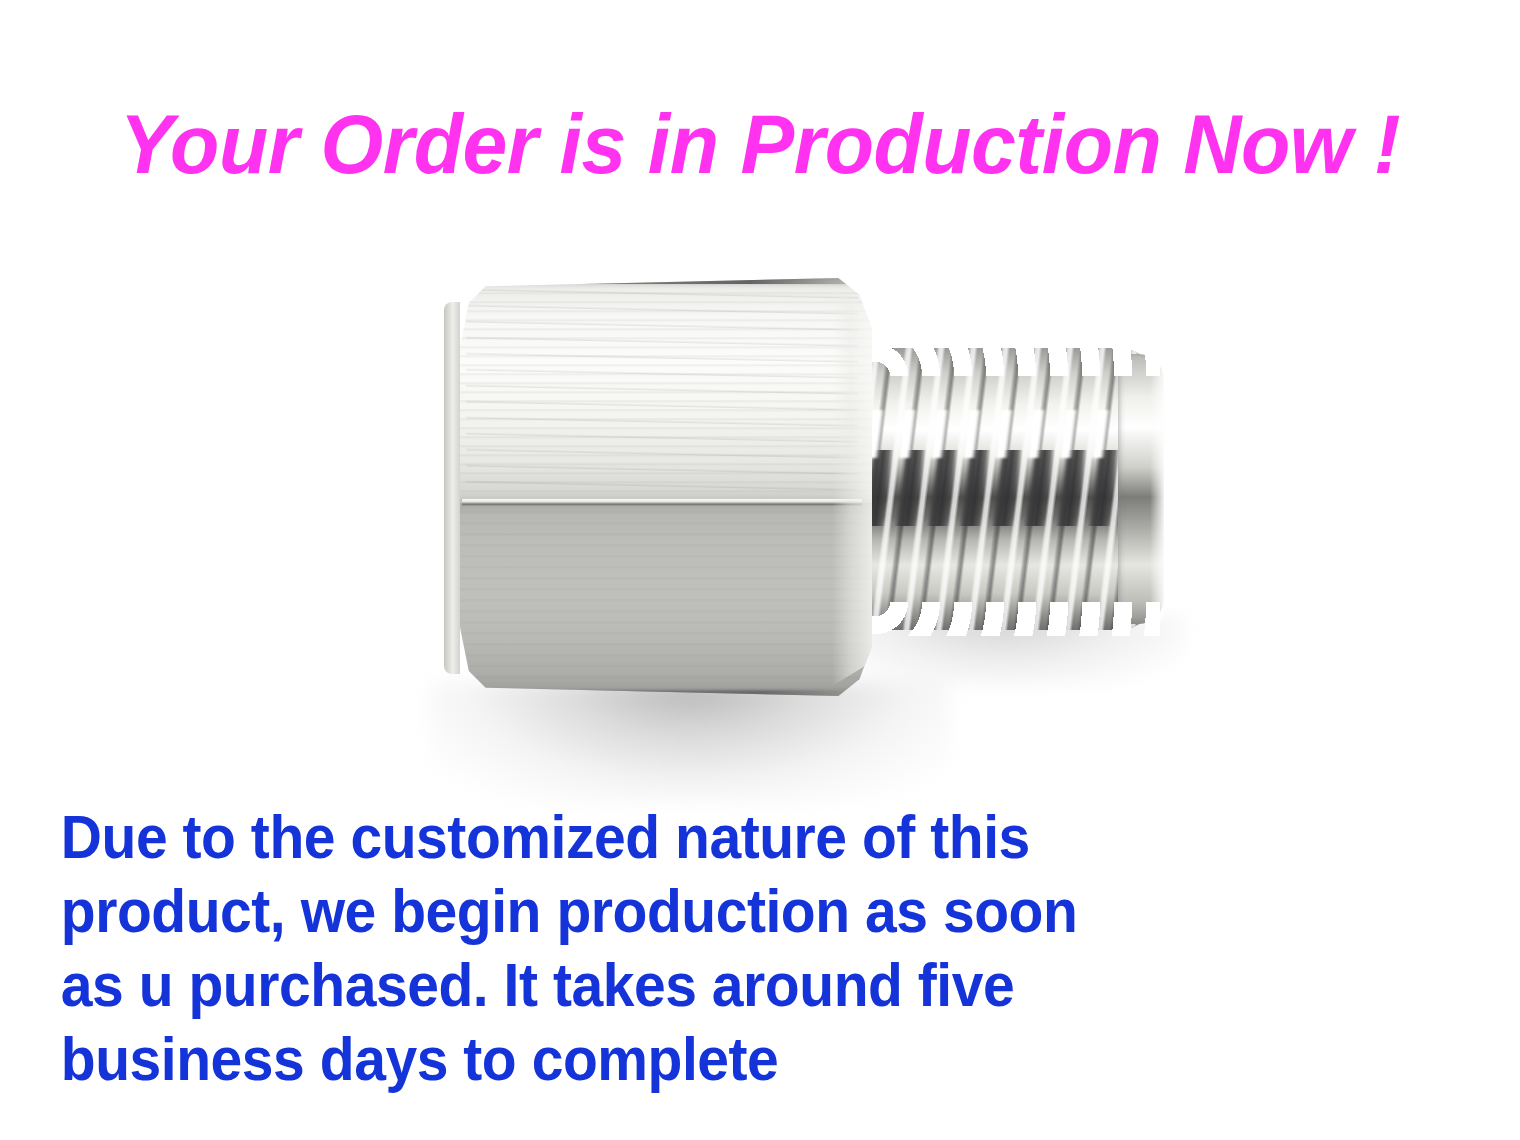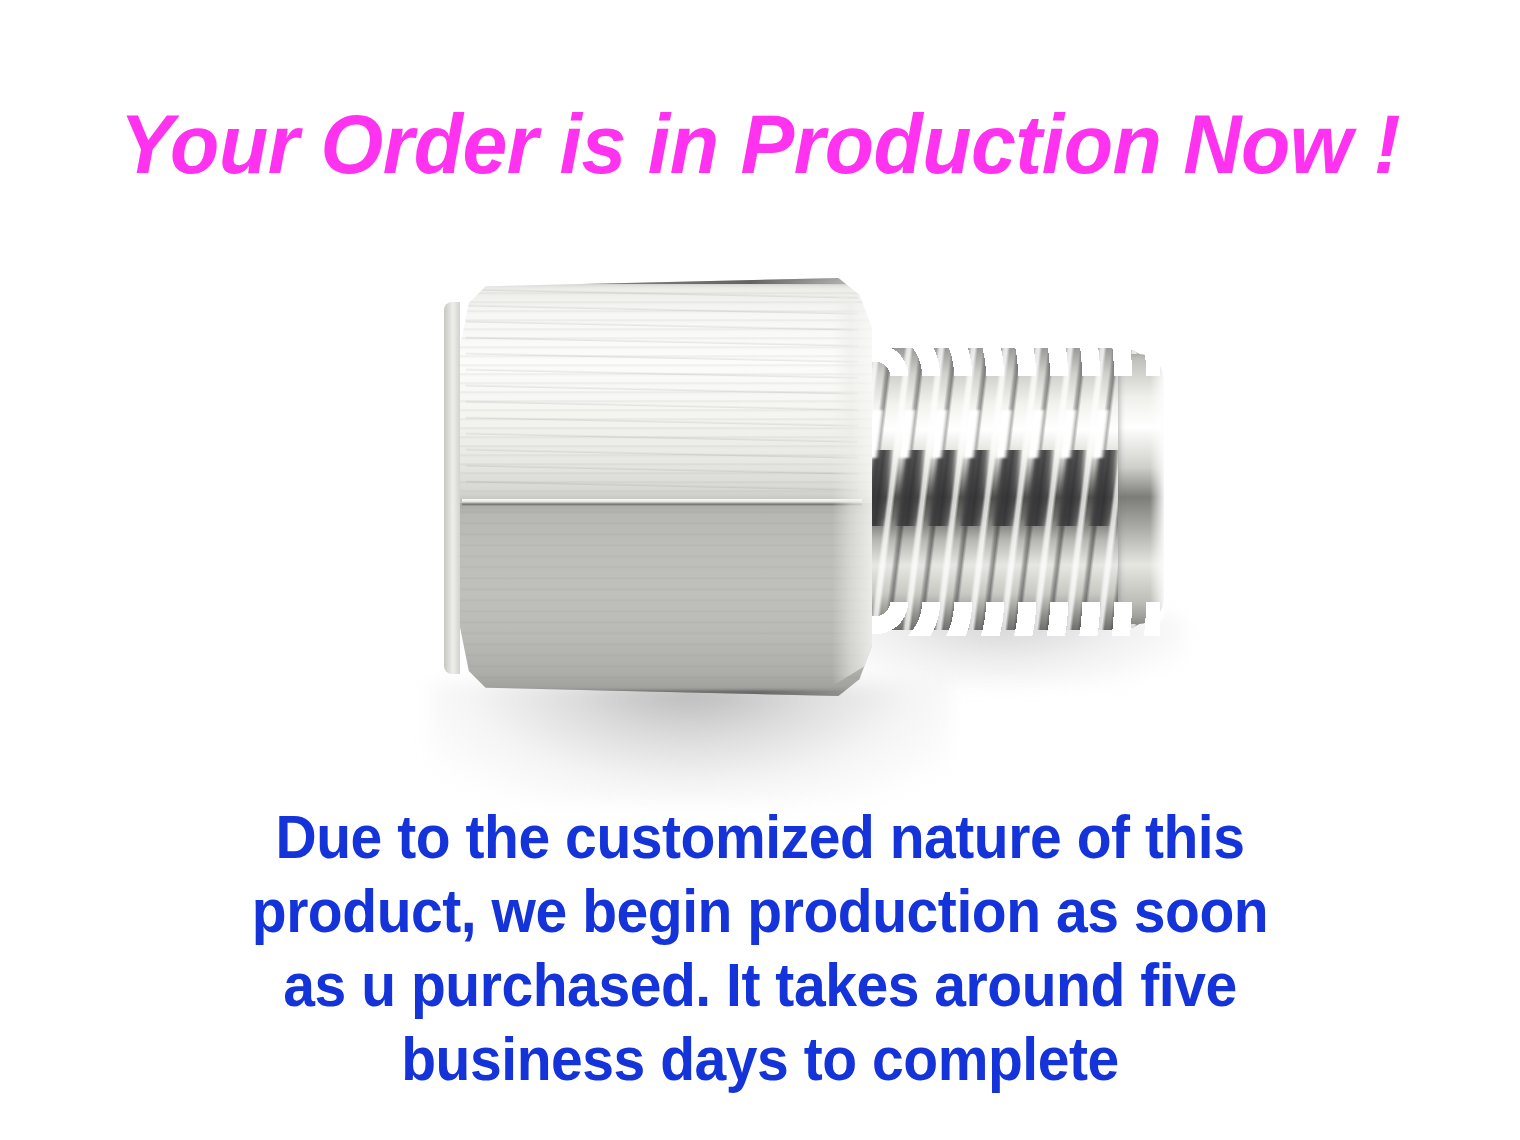--- a/index.html
+++ b/index.html
@@ -349,21 +349,21 @@
       rgba(250,250,248,0.85) 100%);
     clip-path: polygon(0 0, 100% 7%, 100% 93%, 0 100%);
   }
 
   
   #body-copy {
     position: absolute;
     left: 0;
     top: 800px;
     width: 1520px;
-    text-align: center;
+    text-align: left;
     color: #1433d8;
     font-family: "Liberation Sans", sans-serif;
     font-weight: 700;
     font-size: 62px;
     line-height: 74px;
     letter-spacing: -0.5px;
   }
   #body-copy .line {
     display: block;
     white-space: nowrap;

